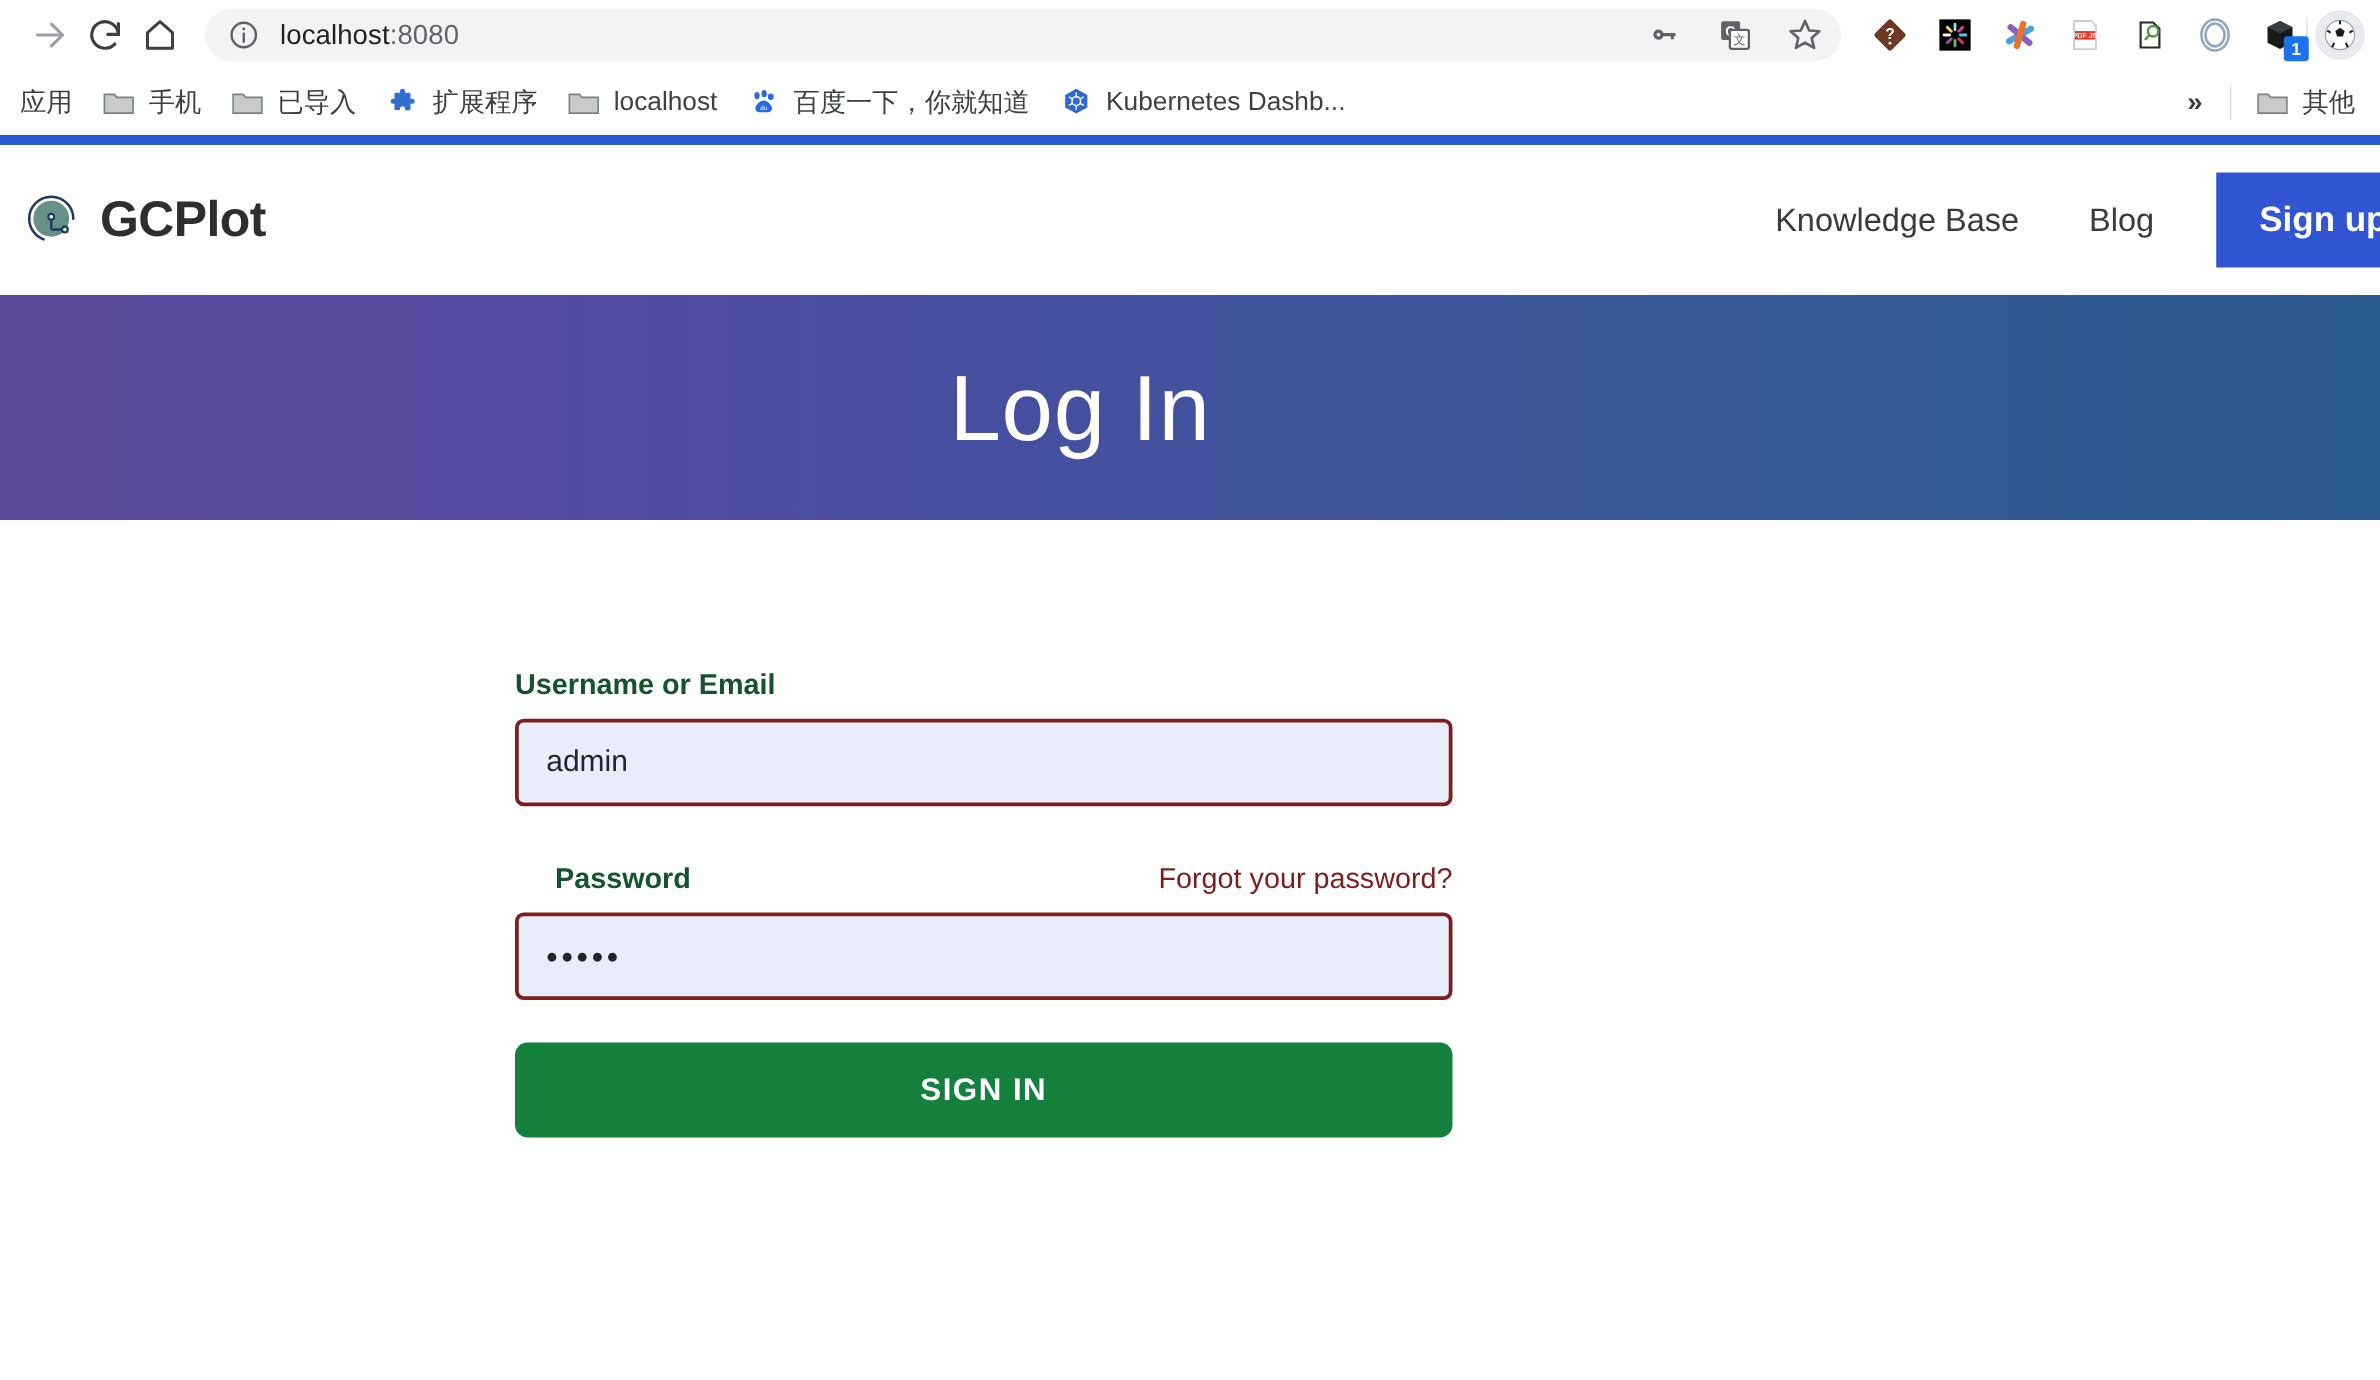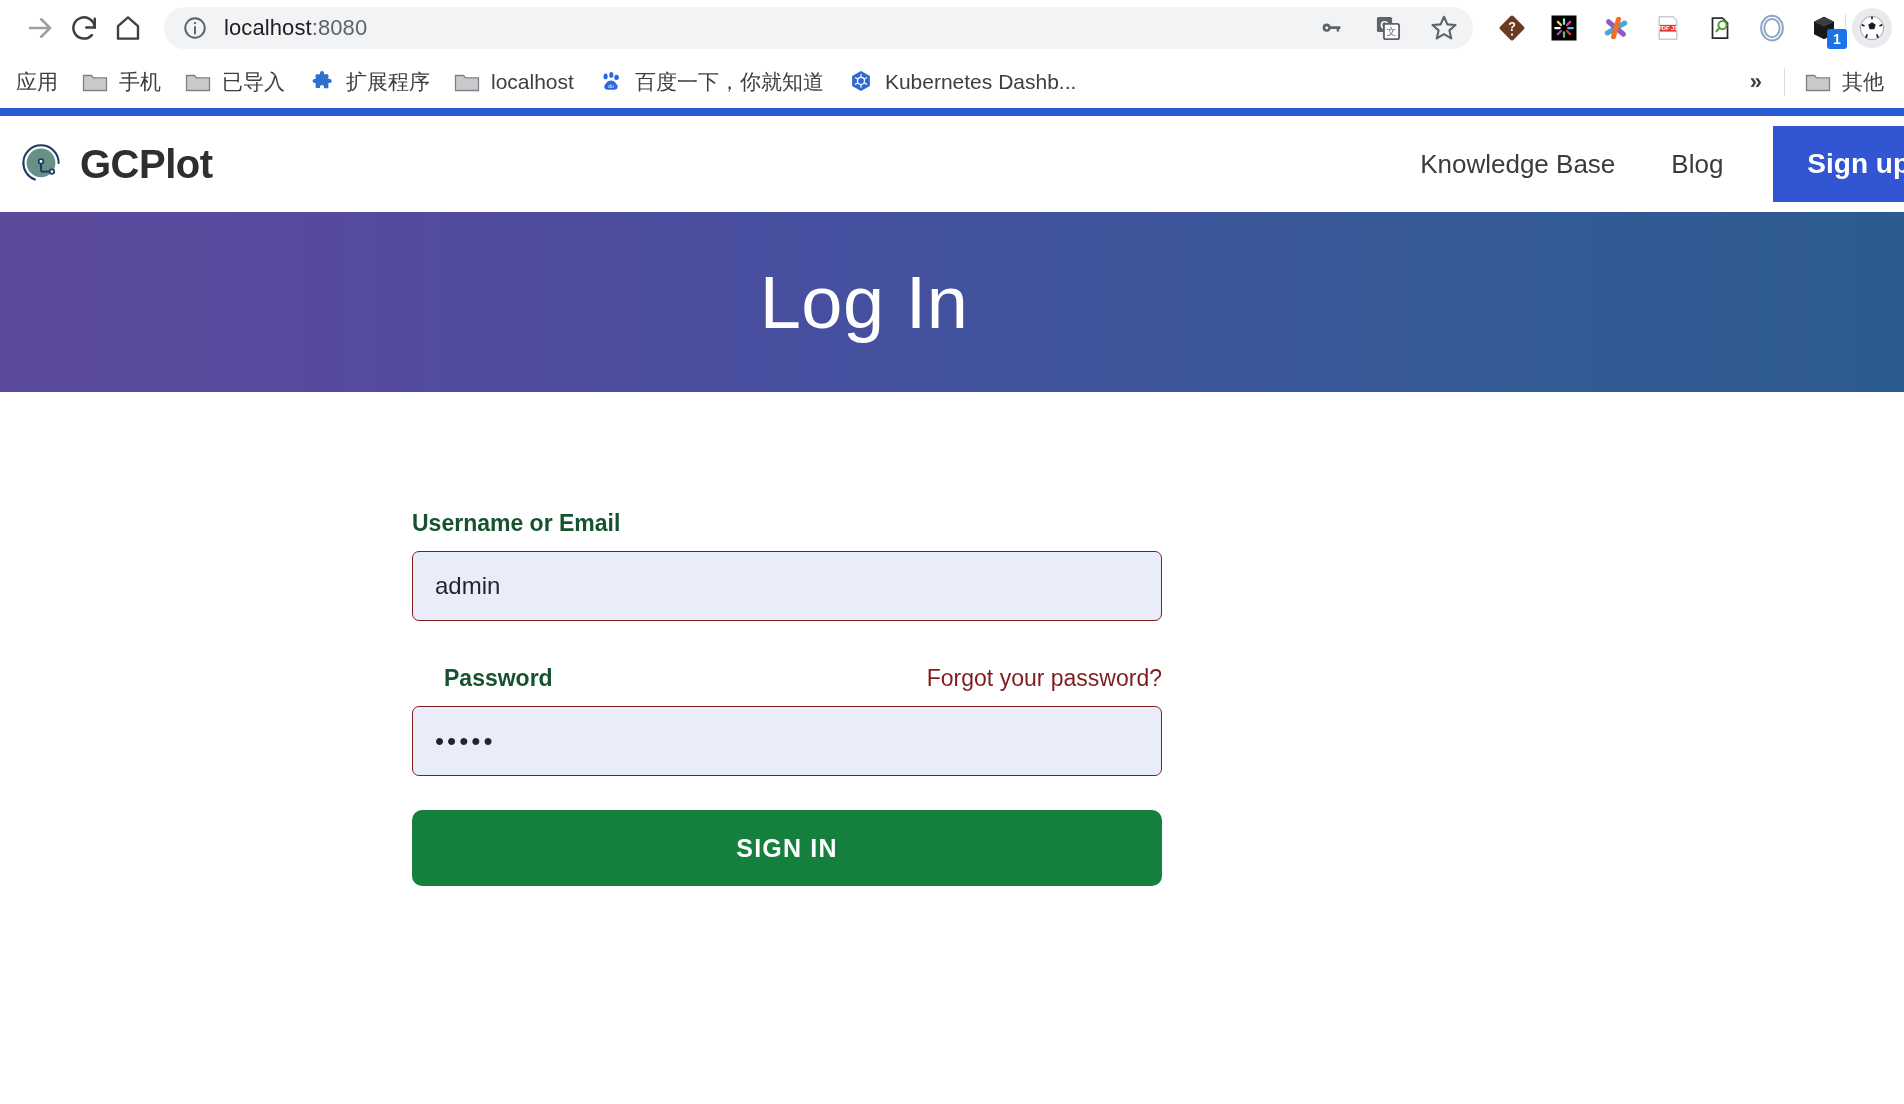--- a/index.html
+++ b/index.html
@@ -92,21 +92,21 @@
   .bm-ico { width: 26px; height: 26px; display:flex; align-items:center; justify-content:center; flex:0 0 auto; }
   .bm-spacer { flex: 1 1 auto; }
   .bm-overflow { padding: 6px 14px; font-size: 22px; color: #3c4043; font-weight: 700; flex:0 0 auto;}
   .bm-sep { width:1px; height: 28px; background:#dadce0; margin: 0 8px; flex:0 0 auto;}
 
   
   .page { position: relative; width: 100%; height: 996px; background: #fff; overflow: hidden;}
   .page-topline { height: 8px; background: #2b59d4; width: 100%; }
 
   .site-header {
-    height: 96px;
+    height: 120px;
     display: flex;
     align-items: center;
     padding-left: 18px;
     position: relative;
   }
   .brand { display: flex; align-items: center; gap: 16px; }
   .brand-name { font-size: 40px; font-weight: 700; color: #2e2e30; letter-spacing: -0.5px; }
   .header-nav {
     margin-left: auto;
     display: flex;
@@ -163,21 +163,21 @@
     margin-bottom: 14px;
     display: block;
   }
   .label-row { display:flex; align-items: baseline; justify-content: space-between; margin-bottom: 14px; margin-left: 32px;}
   .label-row .field-label { margin-bottom: 0; }
   .forgot-link { font-size: 23px; color: #7f1d1d; }
   .text-input {
     width: 100%;
     height: 70px;
     background: #e8edf9;
-    border: 1px solid #7f1d1d;
+    border: 3px solid #7f1d1d;
     border-radius: 7px;
     font-size: 24px;
     color: #1f2430;
     padding: 0 22px;
     font-family: "Liberation Sans", sans-serif;
     display: flex;
     align-items: center;
   }
   .pw-dots { letter-spacing: 3px; font-size: 26px; color:#1f2430; }
   .gap-lg { height: 44px; }

